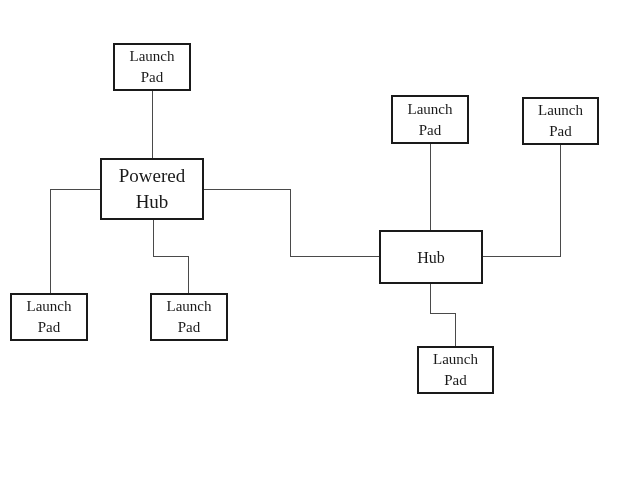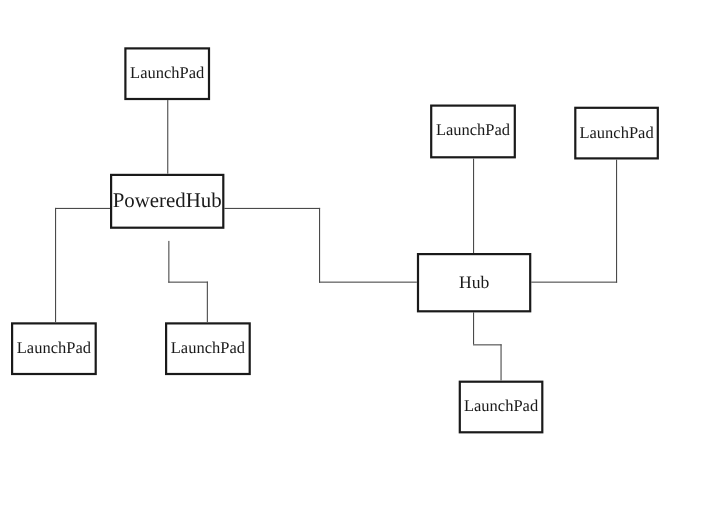--- a/index.html
+++ b/index.html
@@ -21,21 +21,21 @@
   }
   .line.h { height: 1px; }
   .line.v { width: 1px; }
   .node {
     position: absolute;
     box-sizing: border-box;
     border: 2px solid var(--box-border, #1a1a1a);
     background: var(--background, #ffffff);
     color: var(--text, #1a1a1a);
     display: flex;
-    flex-direction: row;
+    flex-direction: column;
     align-items: center;
     justify-content: center;
     text-align: center;
   }
   .node span { display: block; }
   .node.pad {
     font-size: 15px;
     line-height: 21px;
   }
   .node.hub-powered {
@@ -72,21 +72,21 @@
 
   <div class="line v" style="left:430px; top:283px; height:30px"></div>
   <div class="line h" style="left:430px; top:313px; width:26px"></div>
   <div class="line v" style="left:455px; top:313px; height:33px"></div>
 
   <div class="node pad" style="left:113px; top:43px; width:78px; height:48px">
     <span>Launch</span>
     <span>Pad</span>
   </div>
 
-  <div class="node hub-powered" style="left:100px; top:158px; width:104px; height:50px">
+  <div class="node hub-powered" style="left:100px; top:158px; width:104px; height:62px">
     <span>Powered</span>
     <span>Hub</span>
   </div>
 
   <div class="node pad" style="left:10px; top:293px; width:78px; height:48px">
     <span>Launch</span>
     <span>Pad</span>
   </div>
 
   <div class="node pad" style="left:150px; top:293px; width:78px; height:48px">

